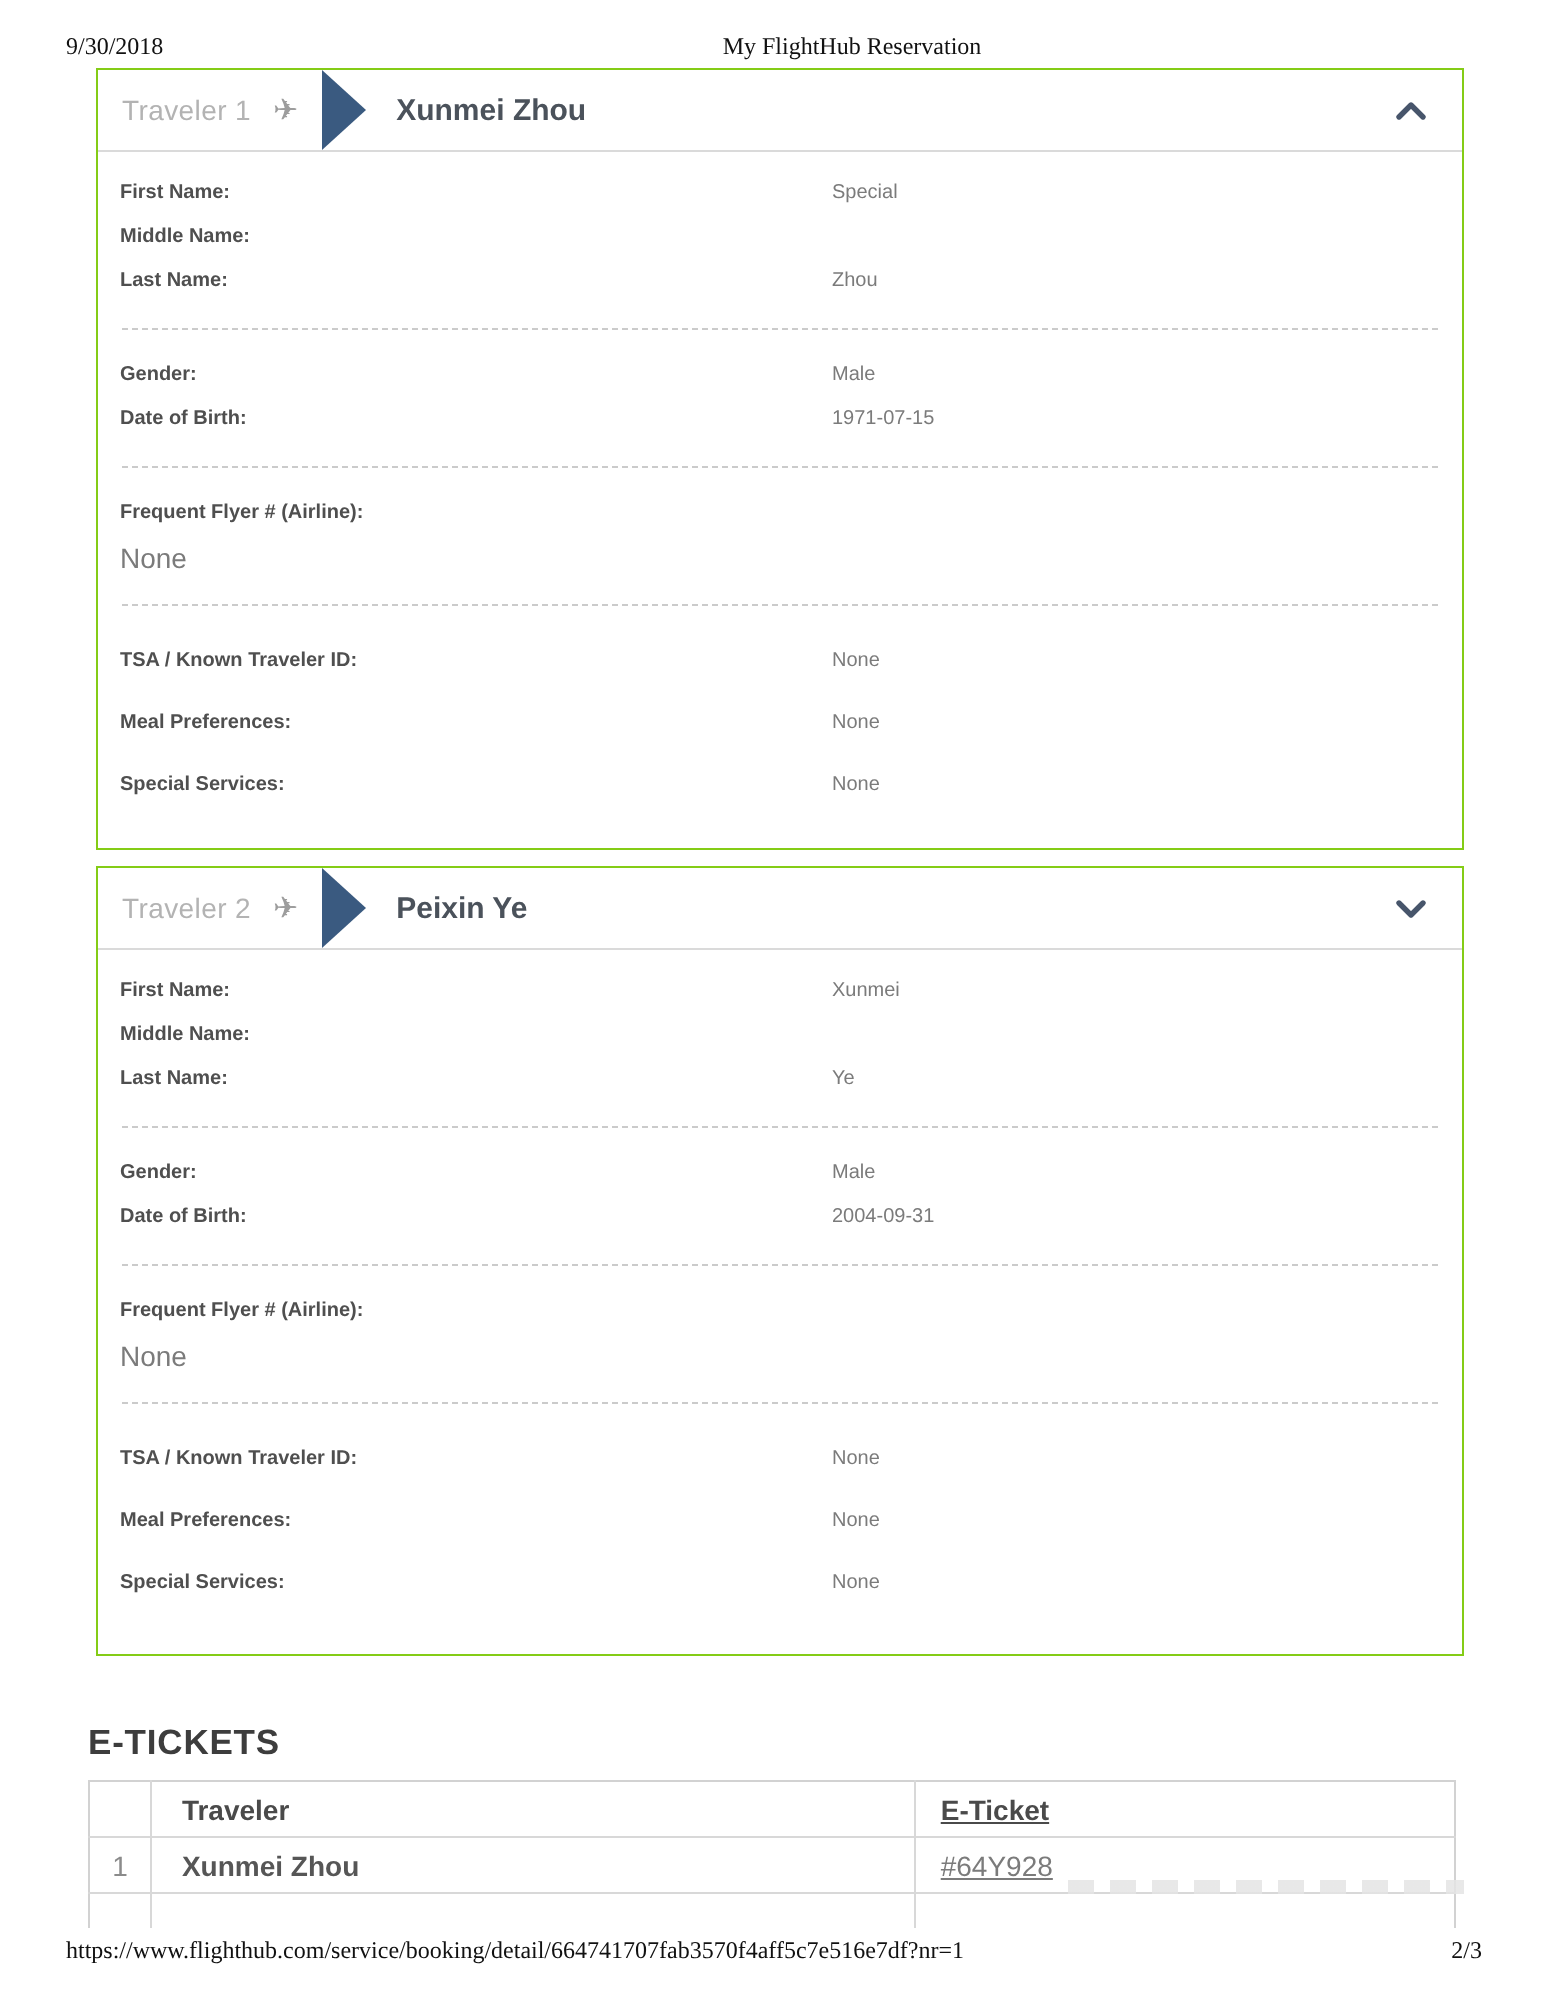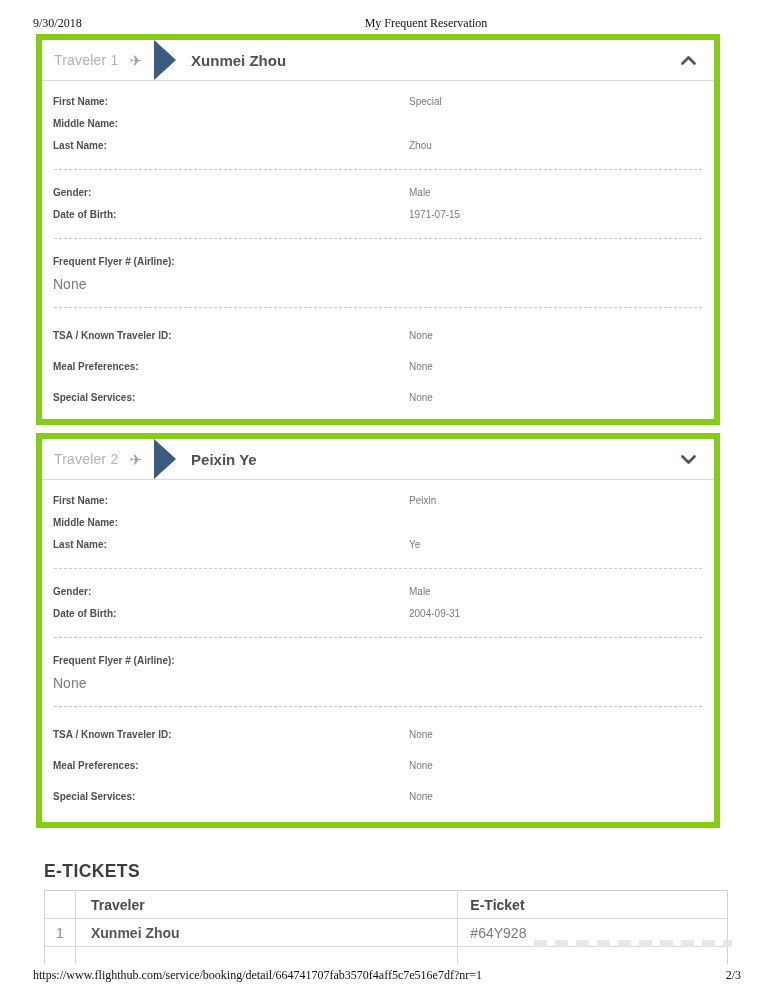--- a/index.html
+++ b/index.html
@@ -11,22 +11,22 @@
   }
   
   .print-txt { font-family:"Liberation Serif", serif; font-size:12px; color:#111; }
   .ph-date { position:absolute; left:33px; top:16px; }
   .ph-title { position:absolute; left:426px; top:16px; transform:translateX(-50%); white-space:nowrap; }
   .pf-url { position:absolute; left:33px; top:968px; }
   .pf-page { position:absolute; right:32px; top:968px; }
 
   
   .card {
-    position:absolute; left:36px; width:684px;
-    border:6px solid #84cc16; background:#fff; overflow:hidden;
+    position:absolute; left:48px; width:684px;
+    border:1px solid #84cc16; background:#fff; overflow:hidden;
   }
   .card-1 { top:34px; height:391px; }
   .card-2 { top:433px; height:395px; }
   .card-header {
     height:41px; display:flex; align-items:center;
     border-bottom:1px solid #dadada; padding-left:12px; cursor:pointer;
   }
   .trav-label { font-size:14px; color:#b3b3b3; letter-spacing:.2px; }
   .plane { font-size:15px; color:#9d9d9d; margin:0 12px 0 11px; line-height:1; }
   .tri {
@@ -52,39 +52,39 @@
   }
   .etk-table {
     position:absolute; left:44px; top:890px; width:684px;
     border-collapse:collapse; font-size:14px;
     border:1px solid #d2d2d2; border-bottom:none;
   }
   .etk-table td { border-left:1px solid #d8d8d8; border-top:1px solid #d8d8d8; padding:0 0 0 15px; }
   .etk-table tr:first-child td { border-top:none; }
   .etk-table td:first-child { border-left:none; width:31px; padding:0; text-align:center; }
   .etk-table .c-trav { width:383px; }
-  .etk-table .c-etk { width:270px; padding-left:12px; }
+  .etk-table .c-etk { width:270px; padding-left:12px;text-decoration:underline; }
   .etk-table .hrow td { height:28px; font-weight:bold; color:#4a4a4a; }
   .etk-table .drow td { height:28px; }
   .etk-table .drow .cell-num { color:#8b8b8b; }
   .etk-table .drow .c-trav { font-weight:bold; color:#565656; }
   .etk-table .drow .c-etk { color:#7b7b7b; }
   .etk-table .partial td { height:17px; }
 
   .wm-artifact {
     position:absolute; left:534px; top:940px; width:198px; height:7px;
     background:repeating-linear-gradient(90deg,#e4e4e4 0 13px, transparent 13px 21px);
     opacity:.85; pointer-events:none;
   }
 </style>
 </head>
 <body>
 
 <div class="print-txt ph-date">9/30/2018</div>
-<div class="print-txt ph-title">My Frequent Reservation</div>
+<div class="print-txt ph-title">My FlightHub Reservation</div>
 
 <div class="card card-1">
   <div class="card-header">
     <span class="trav-label">Traveler 1</span>
     <span class="plane">✈</span>
     <span class="tri"></span>
     <span class="trav-name">Xunmei Zhou</span>
     <span class="chev">
       <svg width="17" height="11" viewBox="0 0 17 11">
           <path d="M2.5 8.5 L8.5 2.5 L14.5 8.5" stroke="#47556b" stroke-width="2.7" fill="none" stroke-linecap="round" stroke-linejoin="round"></path>
@@ -151,21 +151,21 @@
     <span class="chev">
       <svg width="17" height="11" viewBox="0 0 17 11">
           <path d="M2.5 2.5 L8.5 8.5 L14.5 2.5" stroke="#47556b" stroke-width="2.7" fill="none" stroke-linecap="round" stroke-linejoin="round"></path>
         </svg>
     </span>
   </div>
   <div class="card-body">
     <div class="grp">
       <div class="row">
           <span class="lbl">First Name:</span>
-          <span class="val">Peixin</span>
+          <span class="val">Xunmei</span>
         </div>
       <div class="row">
           <span class="lbl">Middle Name:</span>
           <span class="val"></span>
         </div>
       <div class="row">
           <span class="lbl">Last Name:</span>
           <span class="val">Ye</span>
         </div>
     </div>

